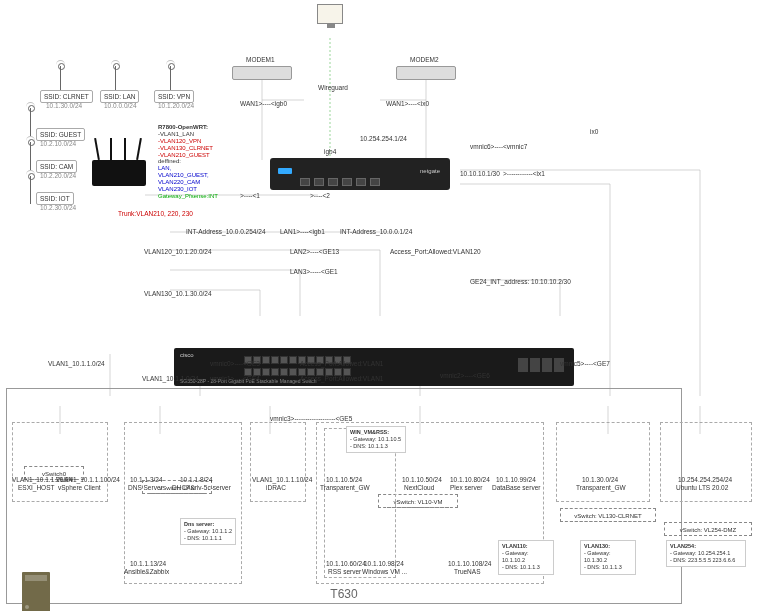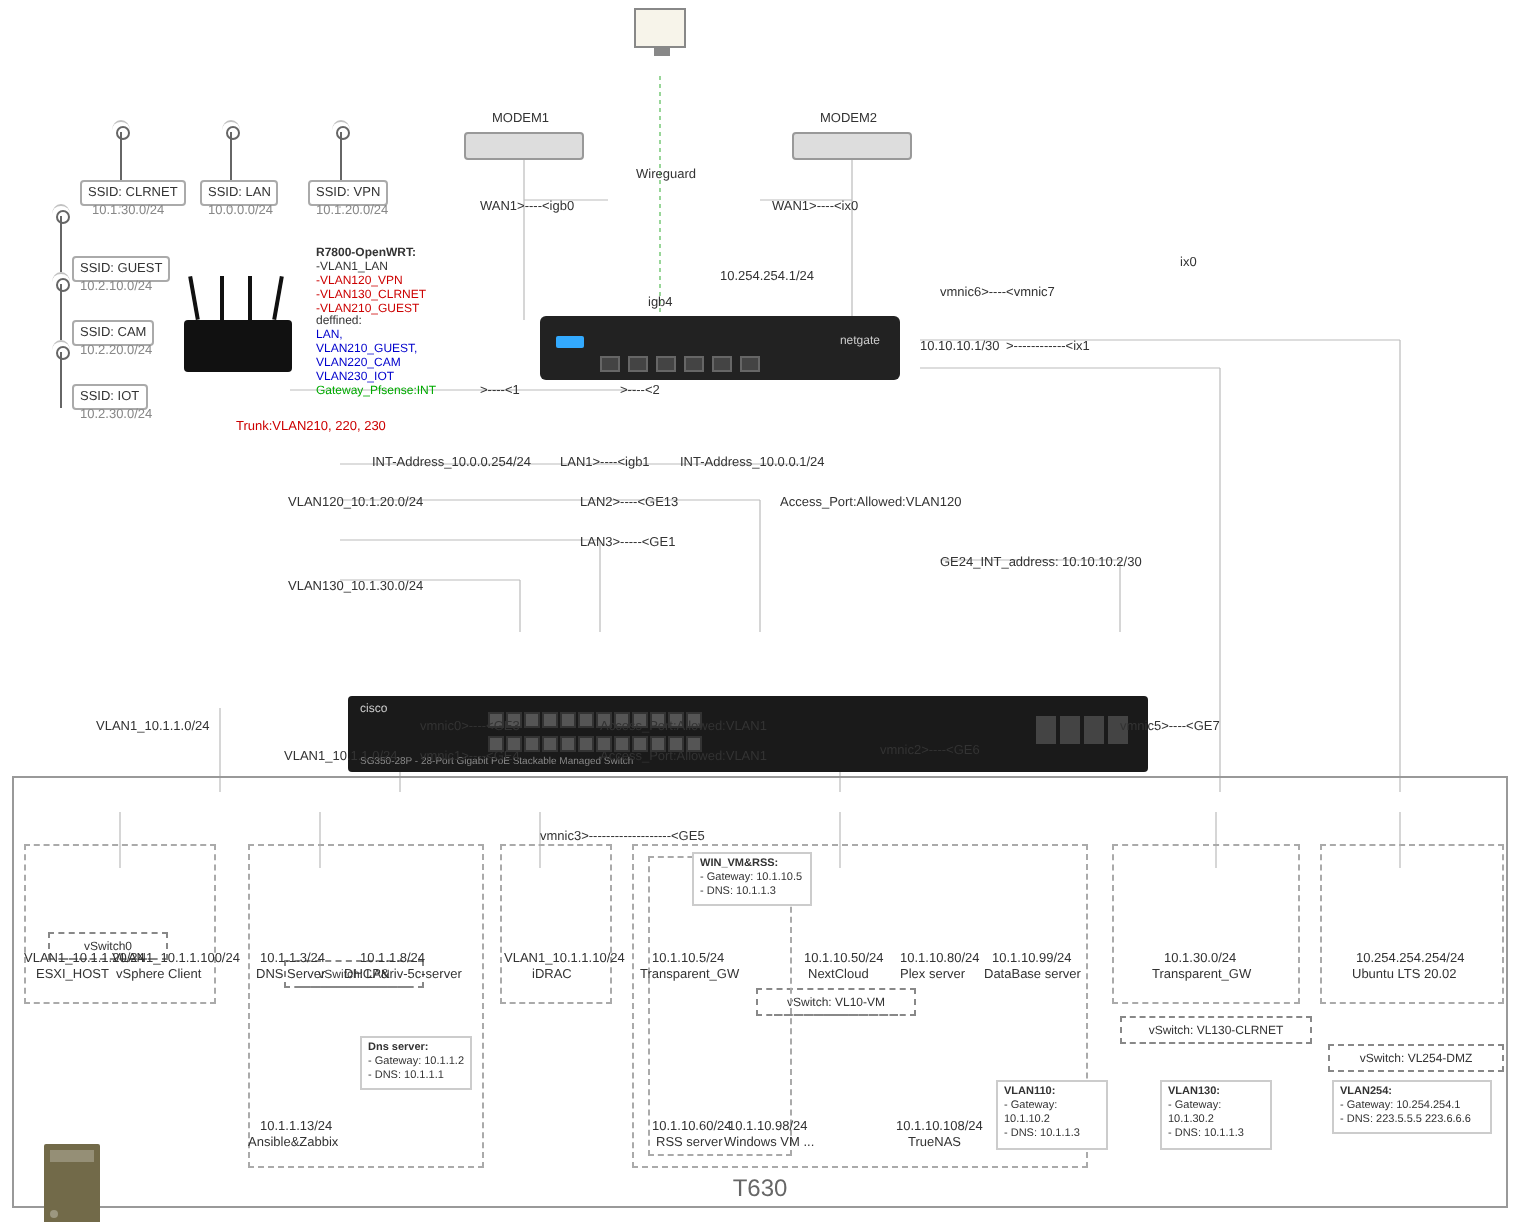--- a/index.html
+++ b/index.html
@@ -217,21 +217,21 @@
 <div class="abs lbl" style="left:48px; top:360px;">VLAN1_10.1.1.0/24</div>
 <div class="abs lbl" style="left:142px; top:375px;">VLAN1_10.1.1.0/24</div>
 <div class="abs lbl" style="left:210px; top:360px;">vmnic0&gt;----&lt;GE3</div>
 <div class="abs lbl" style="left:210px; top:375px;">vmnic1&gt;----&lt;GE4</div>
 <div class="abs lbl" style="left:300px; top:360px;">Access_Port:Allowed:VLAN1</div>
 <div class="abs lbl" style="left:300px; top:375px;">Access_Port:Allowed:VLAN1</div>
 <div class="abs lbl" style="left:270px; top:415px;">vmnic3&gt;-------------------&lt;GE5</div>
 <div class="abs lbl" style="left:440px; top:372px;">vmnic2&gt;----&lt;GE6</div>
 <div class="abs lbl" style="left:560px; top:360px;">vmnic5&gt;----&lt;GE7</div>
 
-<div class="t630" style="left:6px; top:388px; width:748px; height:216px;">
+<div class="t630" style="left:6px; top:388px; width:676px; height:216px;">
   <div class="t630-lbl">T630</div>
 </div>
 
 <div class="abs vswitch" style="left:24px; top:396px; width:60px;">vSwitch0</div>
 <div class="abs vswitch" style="left:142px; top:396px; width:70px;">vSwitch: LAN</div>
 <div class="abs vswitch" style="left:378px; top:396px; width:80px;">vSwitch: VL10-VM</div>
 <div class="abs vswitch" style="left:560px; top:396px; width:96px;">vSwitch: VL130-CLRNET</div>
 <div class="abs vswitch" style="left:664px; top:396px; width:88px;">vSwitch: VL254-DMZ</div>
 
 <div class="grp" style="left:12px; top:422px; width:96px; height:80px;"></div>

